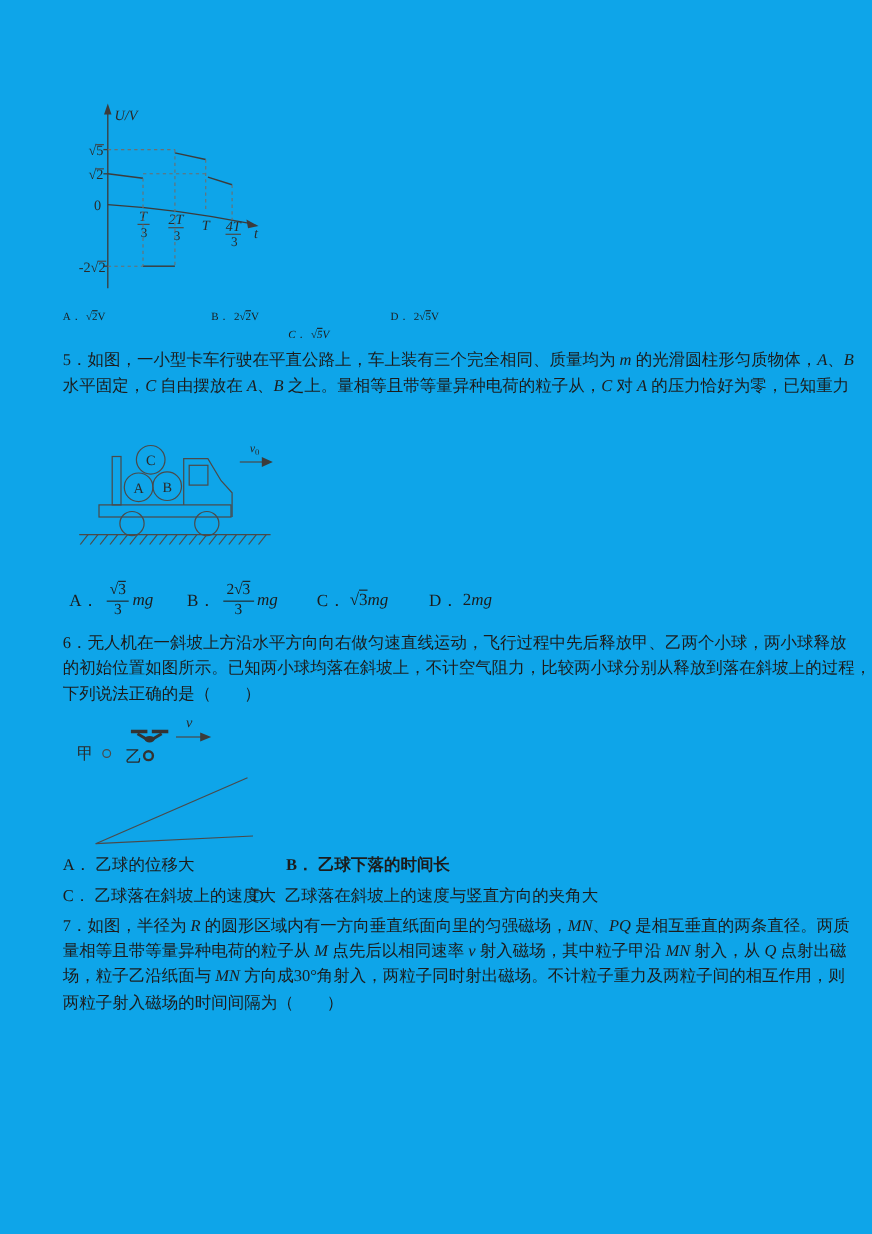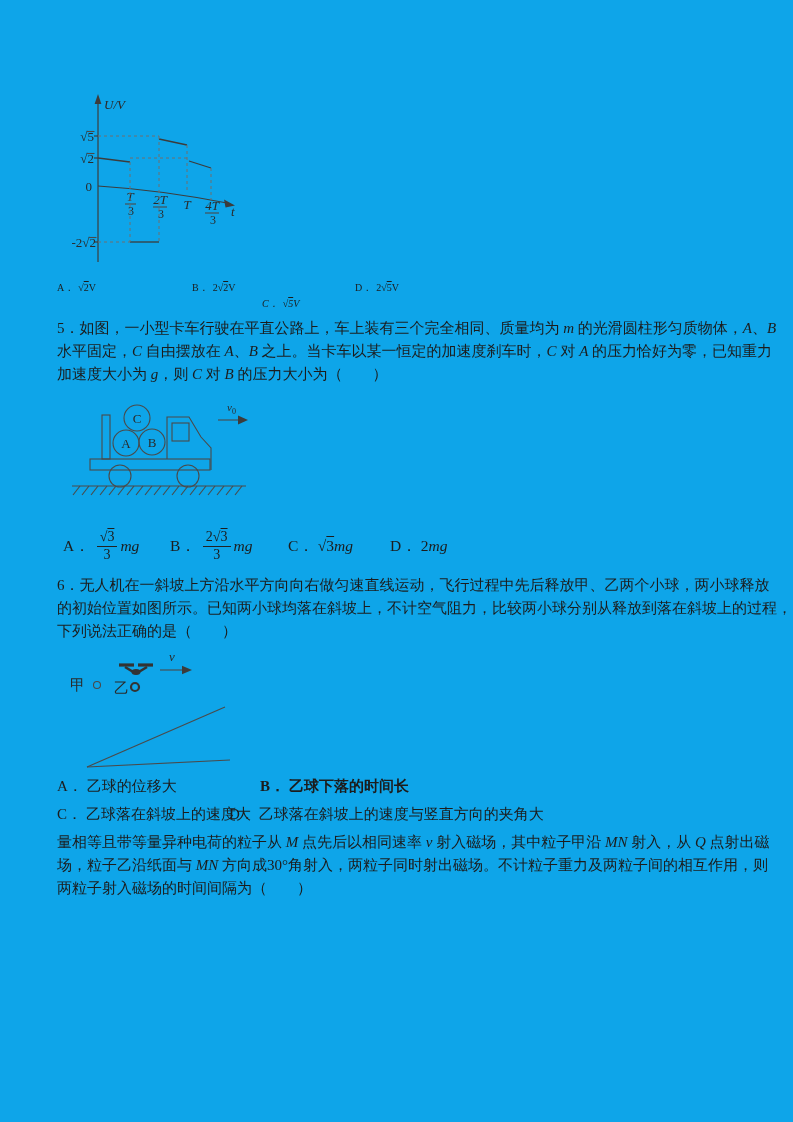--- a/index.html
+++ b/index.html
@@ -105,22 +105,21 @@
     <span class="opt" style="left:262px;top:16px;font-style:italic;">
       <span class="olabel">C．</span><span></span><span class="sqrt"><span class="rad">5</span></span><span>V</span>
     </span>
     <span class="opt" style="left:355px;top:0;">
       <span class="olabel">D．</span><span>2</span><span class="sqrt"><span class="rad">5</span></span><span>V</span>
     </span>
   </div>
 
   <div class="para" style="top:317px;">
     <div class="line"><span>5．如图，一小型卡车行驶在平直公路上，车上装有三个完全相同、质量均为 </span><span class="var">m</span><span> 的光滑圆柱形匀质物体，</span><span class="var">A</span><span>、</span><span class="var">B</span></div>
-    <div class="line"><span>水平固定，</span><span class="var">C</span><span> 自由摆放在 </span><span class="var">A</span><span>、</span><span class="var">B</span><span> 之上。当卡车以某一恒定的加速度刹车时，</span><span class="var">C</span><span> 对 </span><span class="var">A</span><span> 的压力恰好为零，已知重力</span></div>
-    <div class="line"><span>加速度大小为 </span><span class="var">g</span><span>，则 </span><span class="var">C</span><span> 对 </span><span class="var">B</span><span> 的压力大小为（　　）</span></div>
+    <div class="line"><span>水平固定，</span><span class="var">C</span><span> 自由摆放在 </span><span class="var">A</span><span>、</span><span class="var">B</span><span> 之上。量相等且带等量异种电荷的粒子从，</span><span class="var">C</span><span> 对 </span><span class="var">A</span><span> 的压力恰好为零，已知重力</span></div>
   </div>
 
   <svg style="left:68px;top:396px;" width="200" height="114" viewBox="0 0 200 114">
     <g>
       <line class="soft" x1="4" y1="90" x2="178" y2="90"></line>
       <g class="soft">
         <line x1="12" y1="90" x2="5" y2="99"></line>
           <line x1="21" y1="90" x2="14" y2="99"></line>
         <line x1="30" y1="90" x2="23" y2="99"></line>
           <line x1="39" y1="90" x2="32" y2="99"></line>
@@ -232,18 +231,19 @@
     </span>
     <span class="opt" style="left:57px;top:805px;font-size:15px;">
       <span class="olabel">C．</span><span>乙球落在斜坡上的速度大</span>
     </span>
     <span class="opt" style="left:229px;top:805px;font-size:15px;">
       <span class="olabel">D．</span><span>乙球落在斜坡上的速度与竖直方向的夹角大</span>
     </span>
   </div>
 
   <div class="para" style="top:831px;">
+    <div class="line"><span>7．如图，半径为 </span><span class="var">R</span><span> 的圆形区域内有一方向垂直纸面向里的匀强磁场，</span><span class="var">MN</span><span>、</span><span class="var">PQ</span><span> 是相互垂直的两条直径。两质</span></div>
     <div class="line"><span>量相等且带等量异种电荷的粒子从 </span><span class="var">M</span><span> 点先后以相同速率 </span><span class="var">v</span><span> 射入磁场，其中粒子甲沿 </span><span class="var">MN</span><span> 射入，从 </span><span class="var">Q</span><span> 点射出磁</span></div>
     <div class="line"><span>场，粒子乙沿纸面与 </span><span class="var">MN</span><span> 方向成30°角射入，两粒子同时射出磁场。不计粒子重力及两粒子间的相互作用，则</span></div>
     <div class="line"><span>两粒子射入磁场的时间间隔为（　　）</span></div>
   </div>
 
 </div>
 
 </body></html>

